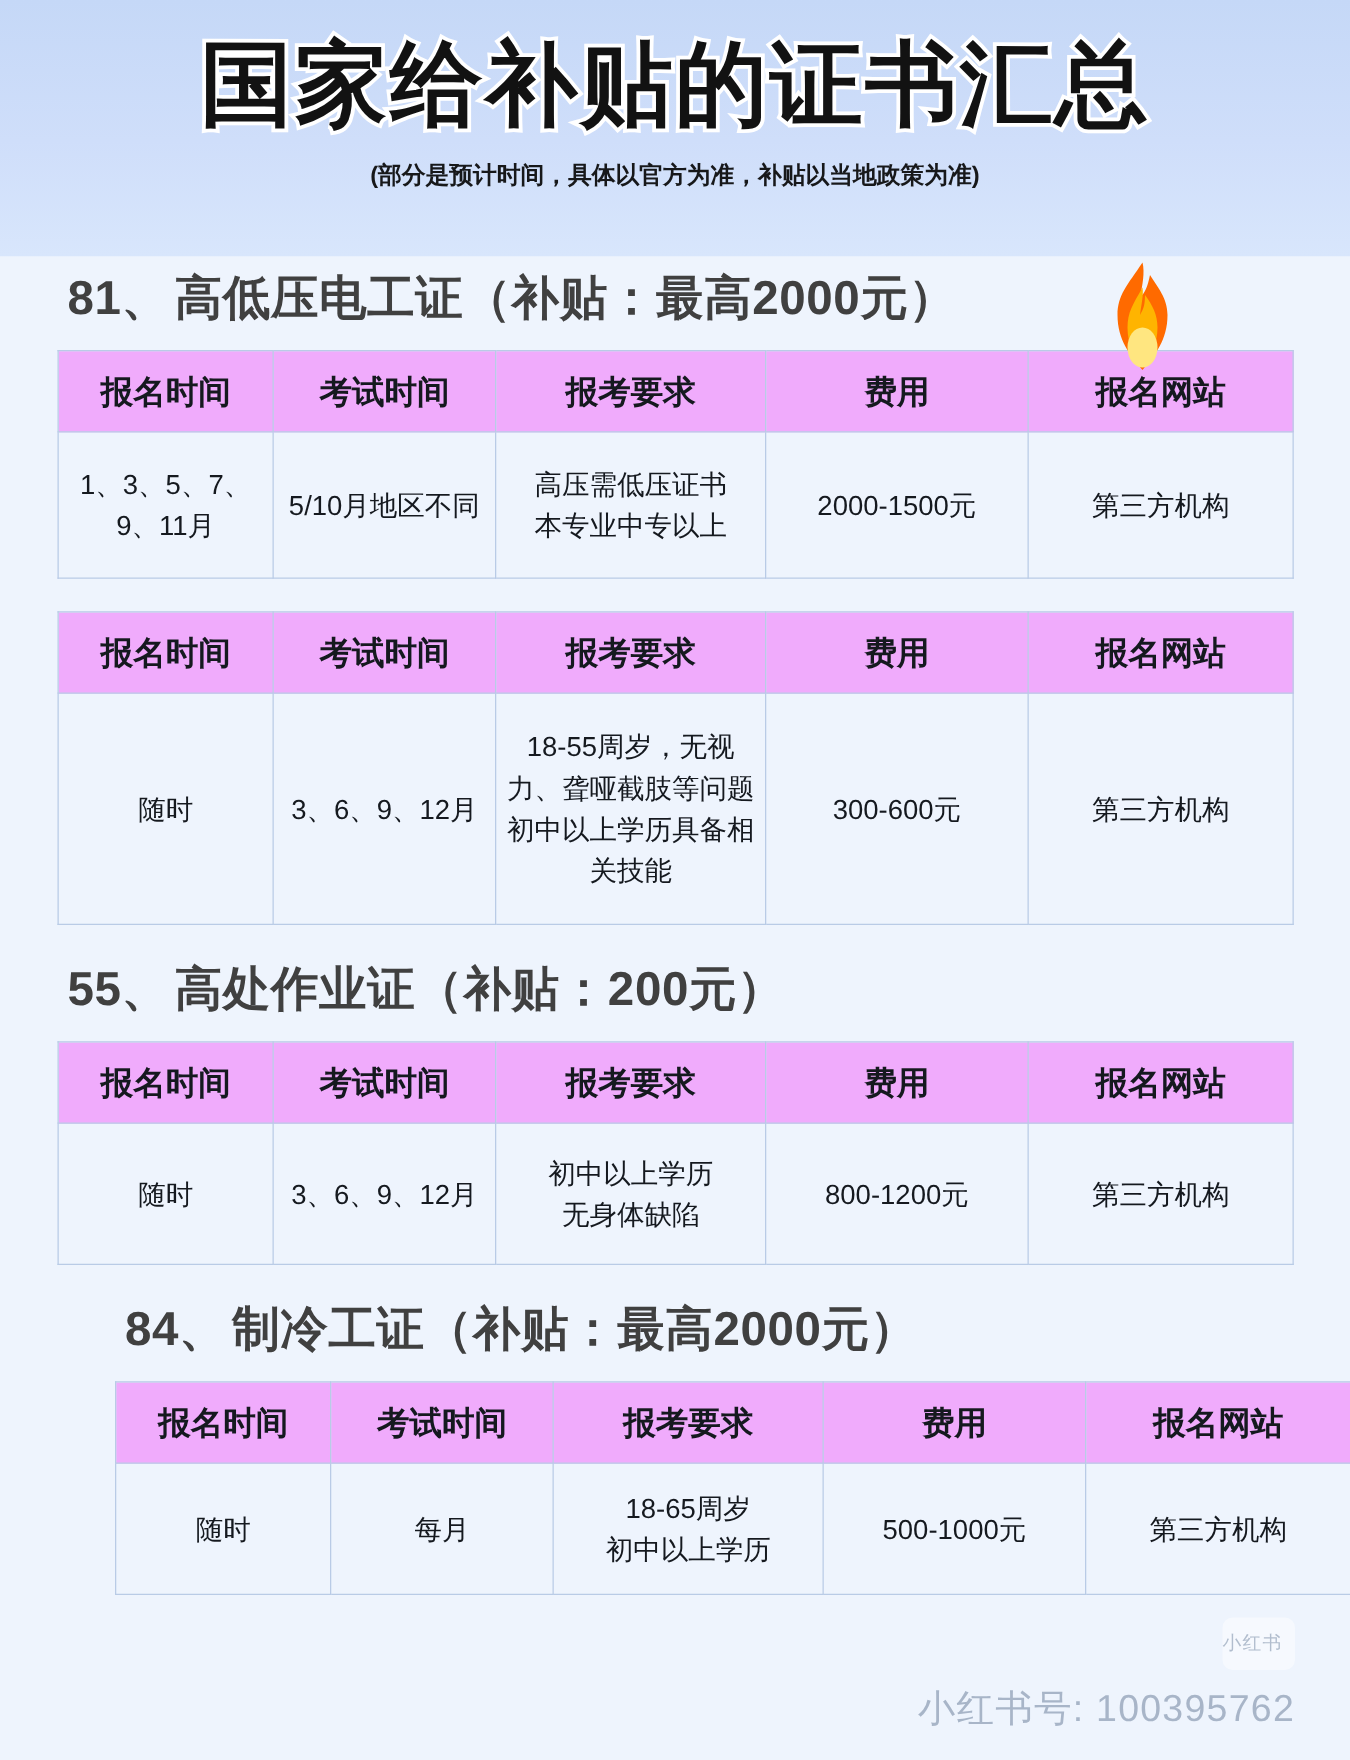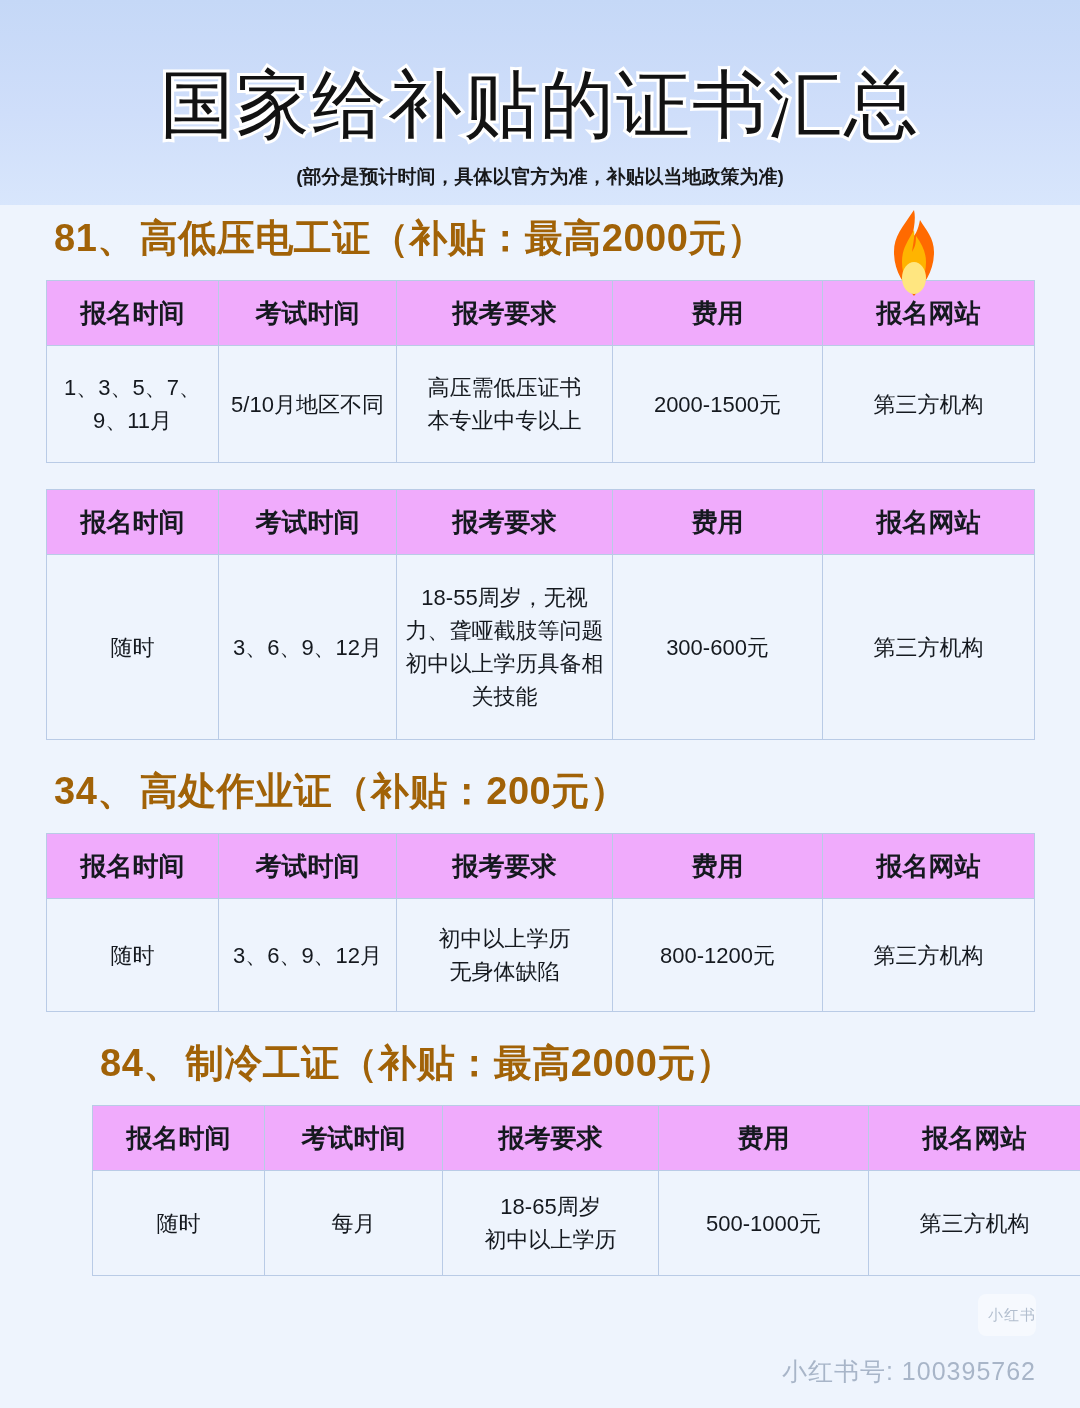--- a/index.html
+++ b/index.html
@@ -20,27 +20,26 @@
     width: 1080px;
     height: 205px;
     background: linear-gradient(180deg, #c5d8f7 0%, #cfdefa 55%, #d8e6fc 100%);
     position: relative;
     box-sizing: border-box;
     padding-top: 22px;
   }
   .header-title {
     text-align: center;
     font-size: 74px;
-    font-weight: normal;
+    font-weight: bold;
     color: #121212;
     letter-spacing: 2px;
     line-height: 1.25;
     -webkit-text-stroke: 6px #ffffff;
     paint-order: stroke fill;
-    margin-top: 37px;
   }
   .header-sub {
     text-align: center;
     font-size: 19px;
     font-weight: bold;
     color: #17181a;
     margin-top: 12px;
     letter-spacing: 0px;
   }
 
@@ -55,21 +54,21 @@
 
   
   .content {
     padding: 0 46px;
     box-sizing: border-box;
   }
   .section { margin-top: 8px; }
   .sec-title {
     font-size: 38px;
     font-weight: bold;
-    color: #a16207;
+    color: #404040;
     margin: 0 0 16px 8px;
     letter-spacing: 0.5px;
     white-space: nowrap;
   }
   .sec-title .num { margin-right: 4px; }
 
   table.cert {
     width: 988px;
     border-collapse: collapse;
     table-layout: fixed;
@@ -110,28 +109,28 @@
     position: absolute;
     right: 44px;
     bottom: 72px;
     width: 58px;
     height: 42px;
     border-radius: 8px;
     background: rgba(255,255,255,0.45);
     color: rgba(120,140,165,0.55);
     font-size: 15px;
     line-height: 42px;
-    text-align: right;
+    text-align: left;
     letter-spacing: 1px;
   }
   .wm-text {
     position: absolute;
     right: 44px;
     bottom: 20px;
-    font-size: 25px;
+    font-size: 30px;
     color: rgba(130,148,172,0.65);
     letter-spacing: 1px;
     margin-top: 20px;
   }
 </style>
 </head>
 <body>
 
 <div class="header">
   <div class="header-title">国家给补贴的证书汇总</div>
@@ -204,21 +203,21 @@
           <td>18-55周岁，无视力、聋哑截肢等问题<br>初中以上学历具备相关技能</td>
           <td>300-600元</td>
           <td>第三方机构</td>
         </tr>
       </tbody>
     </table>
   </div>
 
   <div class="section" style="margin-top:26px;">
     <div class="sec-title">
-      <span class="num">34、</span><span>高处作业证（补贴：200元）</span>
+      <span class="num">55、</span><span>高处作业证（补贴：200元）</span>
     </div>
     <table class="cert">
       <colgroup>
           <col class="c1">
           <col class="c2">
           <col class="c3">
           <col class="c4">
           <col class="c5">
         </colgroup>
       <thead>

